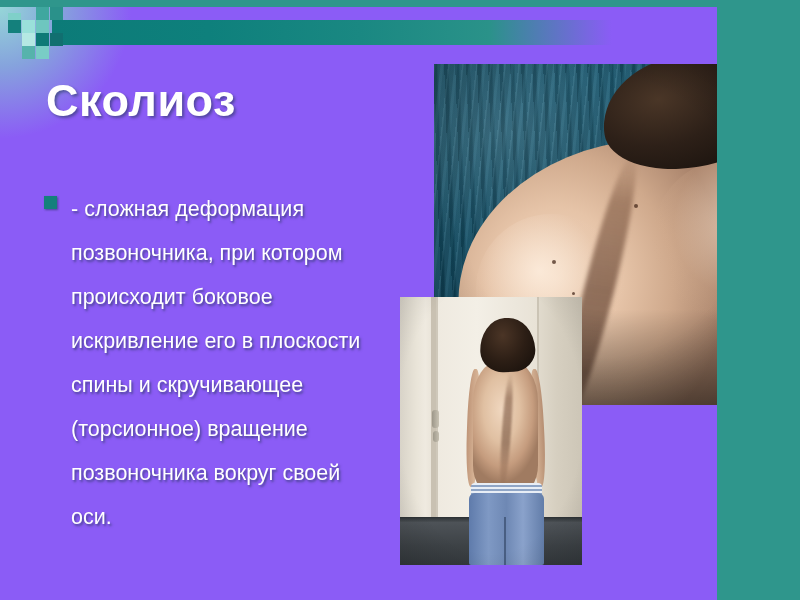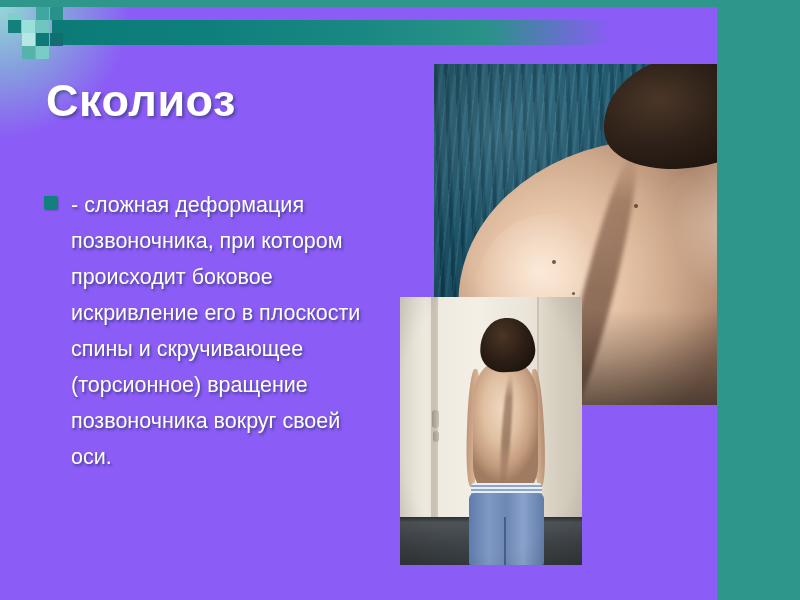--- a/index.html
+++ b/index.html
@@ -36,21 +36,21 @@
     position:absolute;left:44px;top:180px;width:330px;
   }
   .bullet-row{display:flex;align-items:flex-start;}
   .bullet-mark{
     flex:0 0 auto;width:13px;height:13px;margin-top:9px;margin-right:14px;
     background:#14807c;
     box-shadow:1px 1px 2px rgba(0,40,38,.45);
   }
   .bullet-text{
     flex:1 1 auto;
-    font-size:21.5px;line-height:36px;color:#ffffff;
+    font-size:21.5px;line-height:44px;color:#ffffff;
     text-shadow:1.5px 1.5px 2.5px rgba(0,40,38,.5);
   }
 
   
   .photo{position:absolute;overflow:hidden;background:#16475c;}
 
   
   #photo-back-bent{left:434px;top:57px;width:338px;height:341px;}
   .fabric{
     position:absolute;inset:0;

